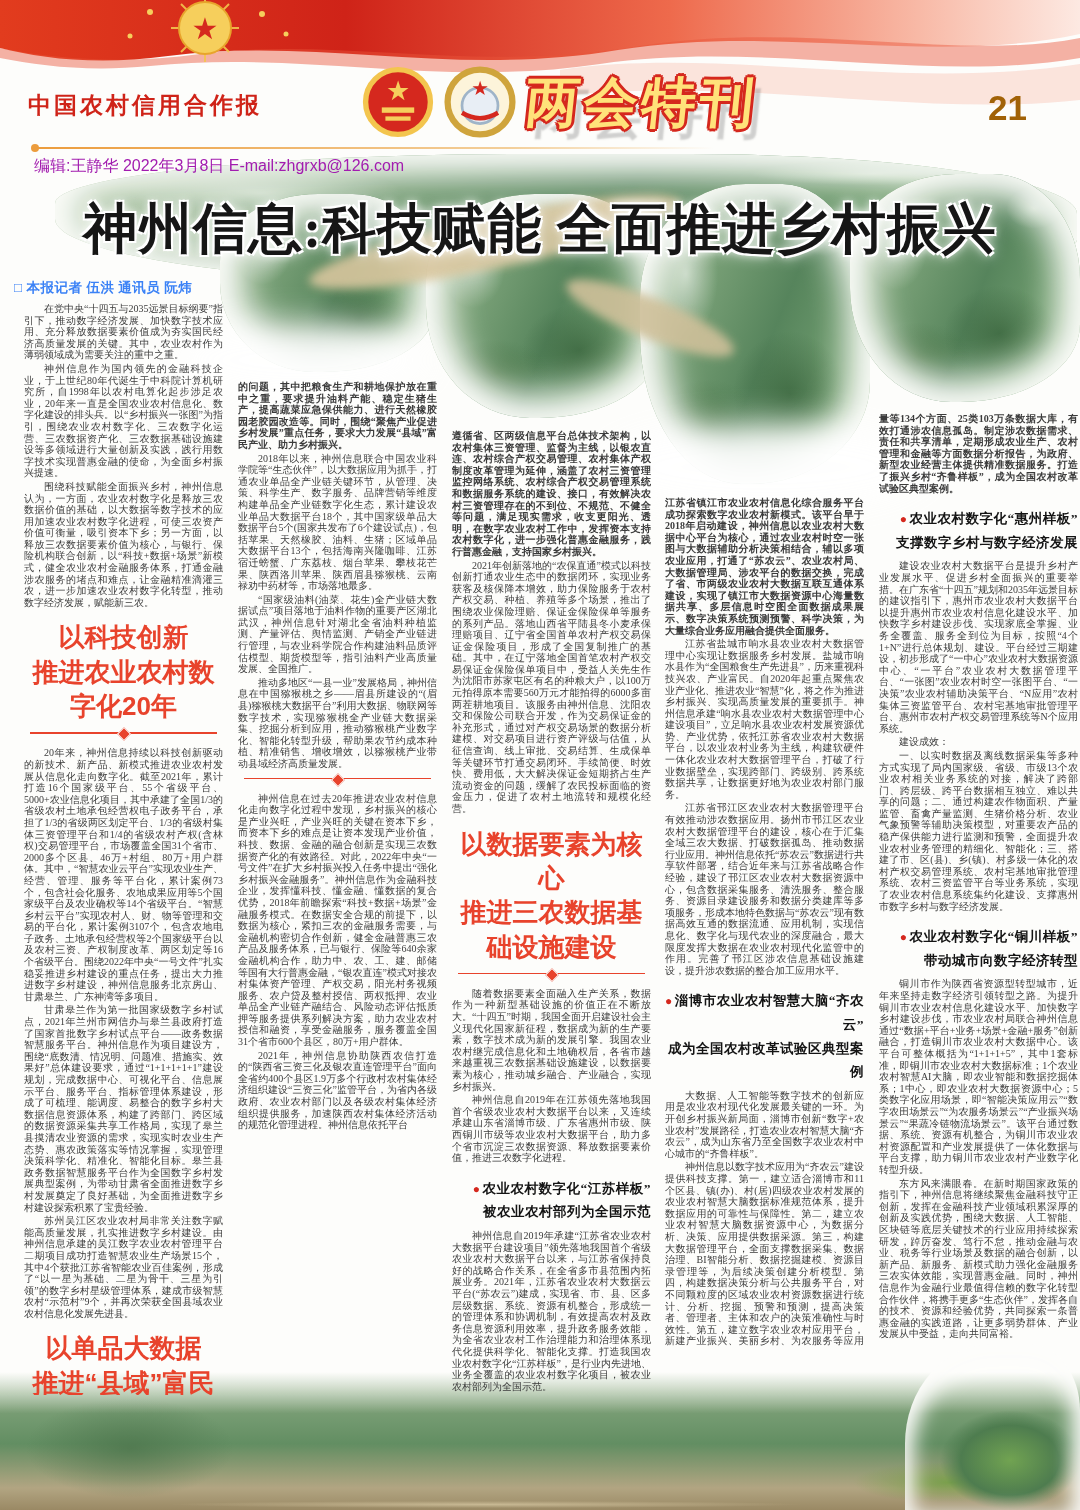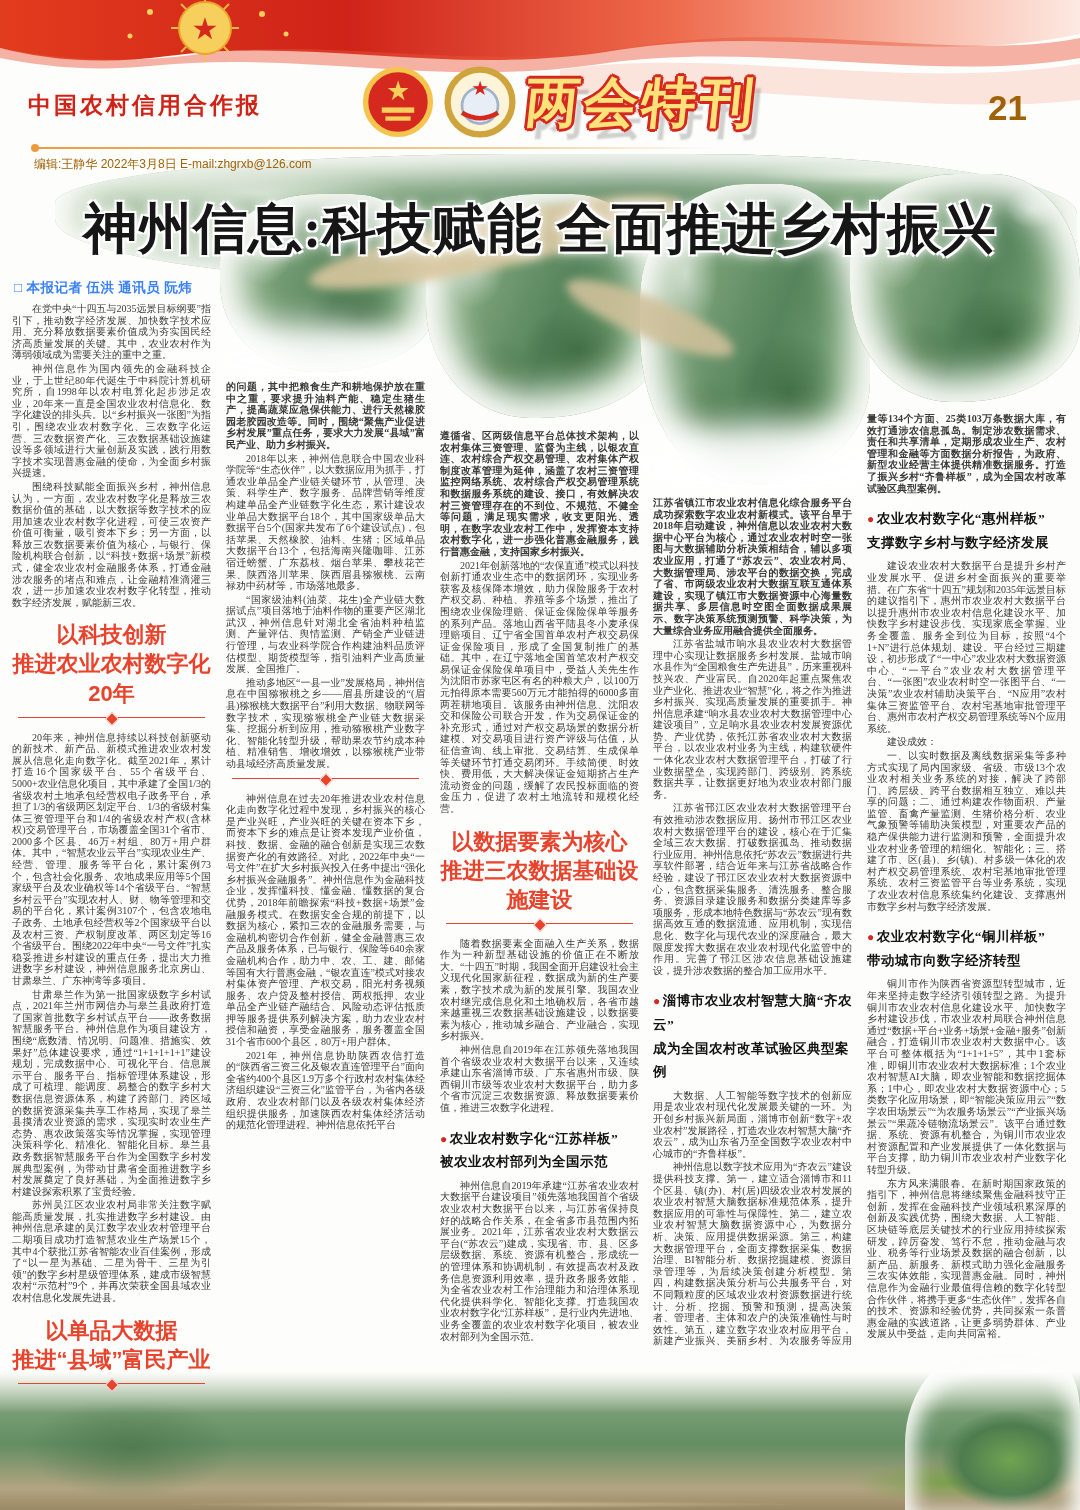--- a/index.html
+++ b/index.html
@@ -17,21 +17,21 @@
   .masthead-rule{
     position:absolute;left:34px;top:147px;width:680px;height:2px;z-index:7;
     background:linear-gradient(90deg,#ec9c3c,#f3cf9a 70%,rgba(243,207,154,0));
   }
   .masthead-rule::before{
     content:"";position:absolute;left:-3px;top:-3px;width:8px;height:8px;
     border-radius:50%;background:#ec9c3c;
   }
   .edition-line{
     position:absolute;left:34px;top:156px;z-index:7;
-    font-family:"Liberation Sans",sans-serif;font-size:12px;color:#a16207;
+    font-family:"Liberation Sans",sans-serif;font-size:16px;color:#a21caf;
   }
   .special-wrap{position:absolute;left:362px;top:62px;z-index:7;display:flex;align-items:center;gap:10px;}
   .special-title{
     font-family:"Liberation Sans",sans-serif;font-weight:bold;font-size:54px;
     color:#ffe27a;transform:skewX(-6deg);letter-spacing:4px;line-height:1;
     text-shadow:
       -2px -2px 0 #d5281e, 2px -2px 0 #d5281e, -2px 2px 0 #d5281e, 2px 2px 0 #d5281e,
       0 -3px 0 #d5281e, 0 3px 0 #d5281e, -3px 0 0 #d5281e, 3px 0 0 #d5281e,
       9px 11px 2px rgba(90,90,90,0.28);
   }
@@ -88,44 +88,44 @@
     text-shadow:-2px -2px 0 #fff,2px -2px 0 #fff,-2px 2px 0 #fff,2px 2px 0 #fff,
                 0 0 8px #fff,0 0 16px #fff;
   }
   .byline{
     position:absolute;left:14px;top:279px;z-index:5;
     font-size:13.5px;font-weight:bold;color:#3b82f6;letter-spacing:.5px;
   }
   
   .col{
     position:absolute;width:199px;z-index:3;overflow:hidden;
-    font-size:10px;line-height:11.6px;color:#3b3b3b;text-align:justify;
+    font-size:10px;line-height:11.6px;color:#3b3b3b;text-align:justify;margin-left:12px;
   }
   .c1{left:12px;top:303px;height:1092px;}
   .c2{left:226px;top:381px;height:952px;}
   .c3{left:440px;top:430px;height:976px;}
   .c4{left:653px;top:497px;height:849px;}
   .c5{left:867px;top:413px;height:928px;}
   .para{margin:0 0 2px 0;text-indent:2em;}
   .para.no-indent{text-indent:0;font-weight:bold;}
   .section-heading{
     margin:12px 0 3px 0;text-indent:0;white-space:pre-line;text-align:center;
     font-family:"Liberation Sans",sans-serif;font-weight:bold;
-    font-size:22px;line-height:1.32;color:#e8432c;
+    font-size:26px;line-height:1.32;color:#e8432c;
   }
   .heading-divider{position:relative;height:14px;margin:0 6px 7px 6px;}
   .heading-divider::before{
     content:"";position:absolute;left:0;right:0;top:6px;height:1.6px;background:#e8432c;
   }
   .heading-divider::after{
     content:"";position:absolute;left:50%;top:3px;width:8px;height:8px;
     transform:translateX(-50%) rotate(45deg);background:#e8432c;border:1.5px solid #fdfdfb;
   }
   .sub-heading{
-    margin:13px 0 6px 0;text-indent:0;white-space:pre-line;text-align:left;
+    margin:13px 0 6px 0;text-indent:0;white-space:pre-line;text-align:right;
     font-family:"Liberation Serif",serif;font-weight:bold;
     font-size:13.5px;line-height:1.75;color:#141414;letter-spacing:.5px;
   }
   .sub-heading .bullet{color:#d5281e;margin-right:2px;font-size:12px;}
 </style>
 </head>
 <body>
 
 <svg class="banner-svg" width="1080" height="130">
   <defs>

